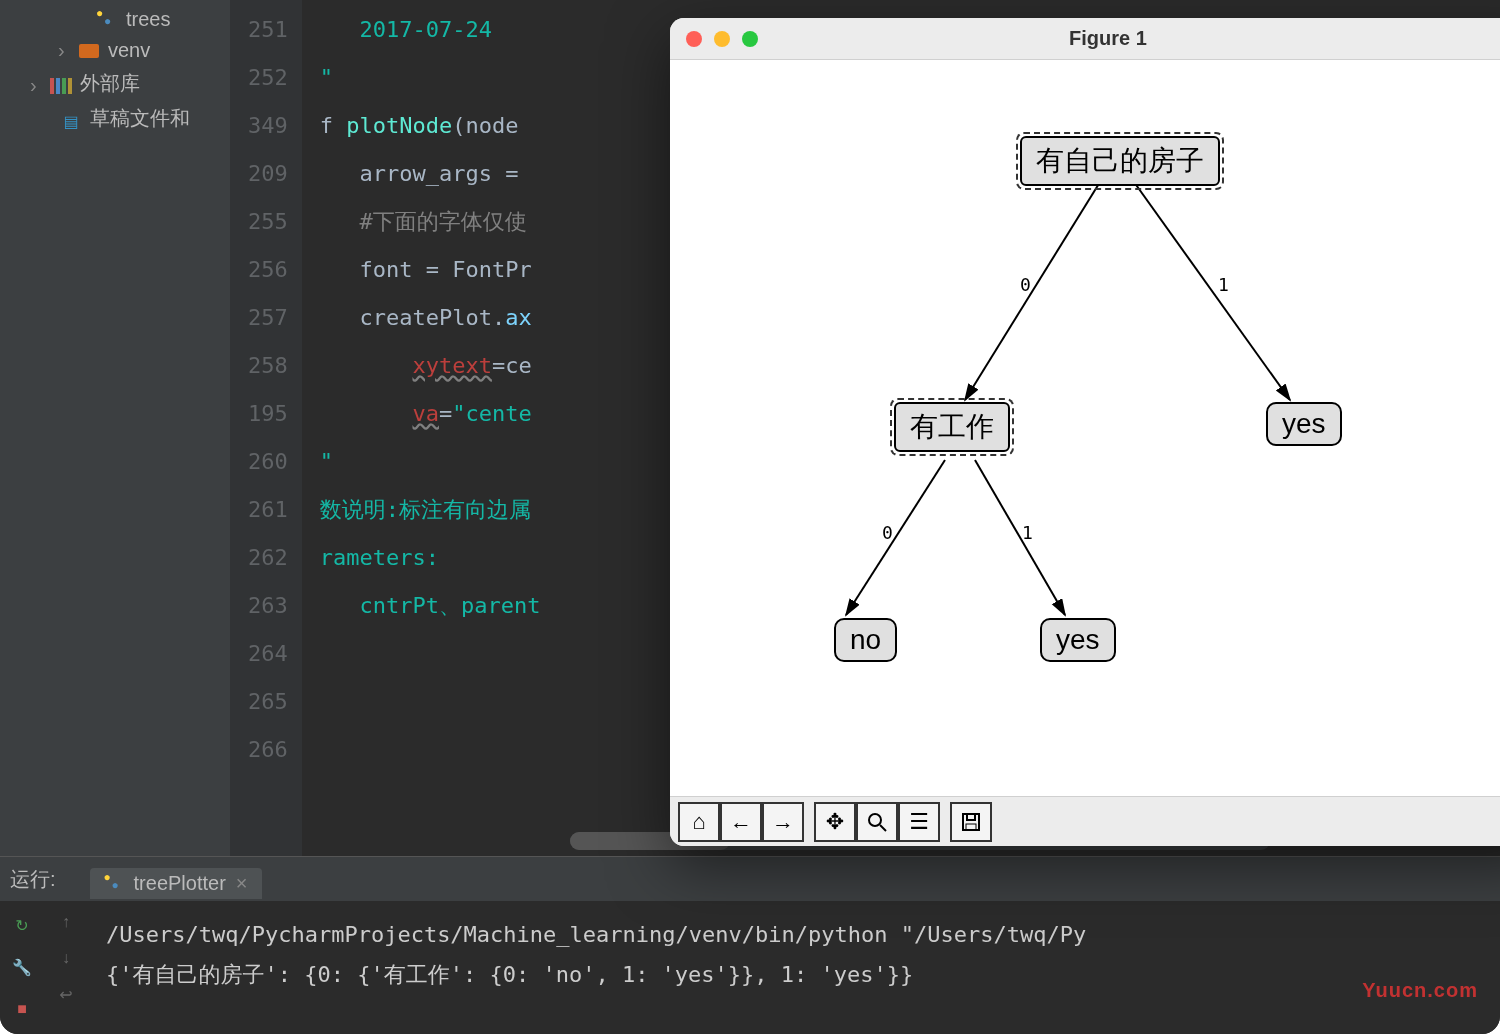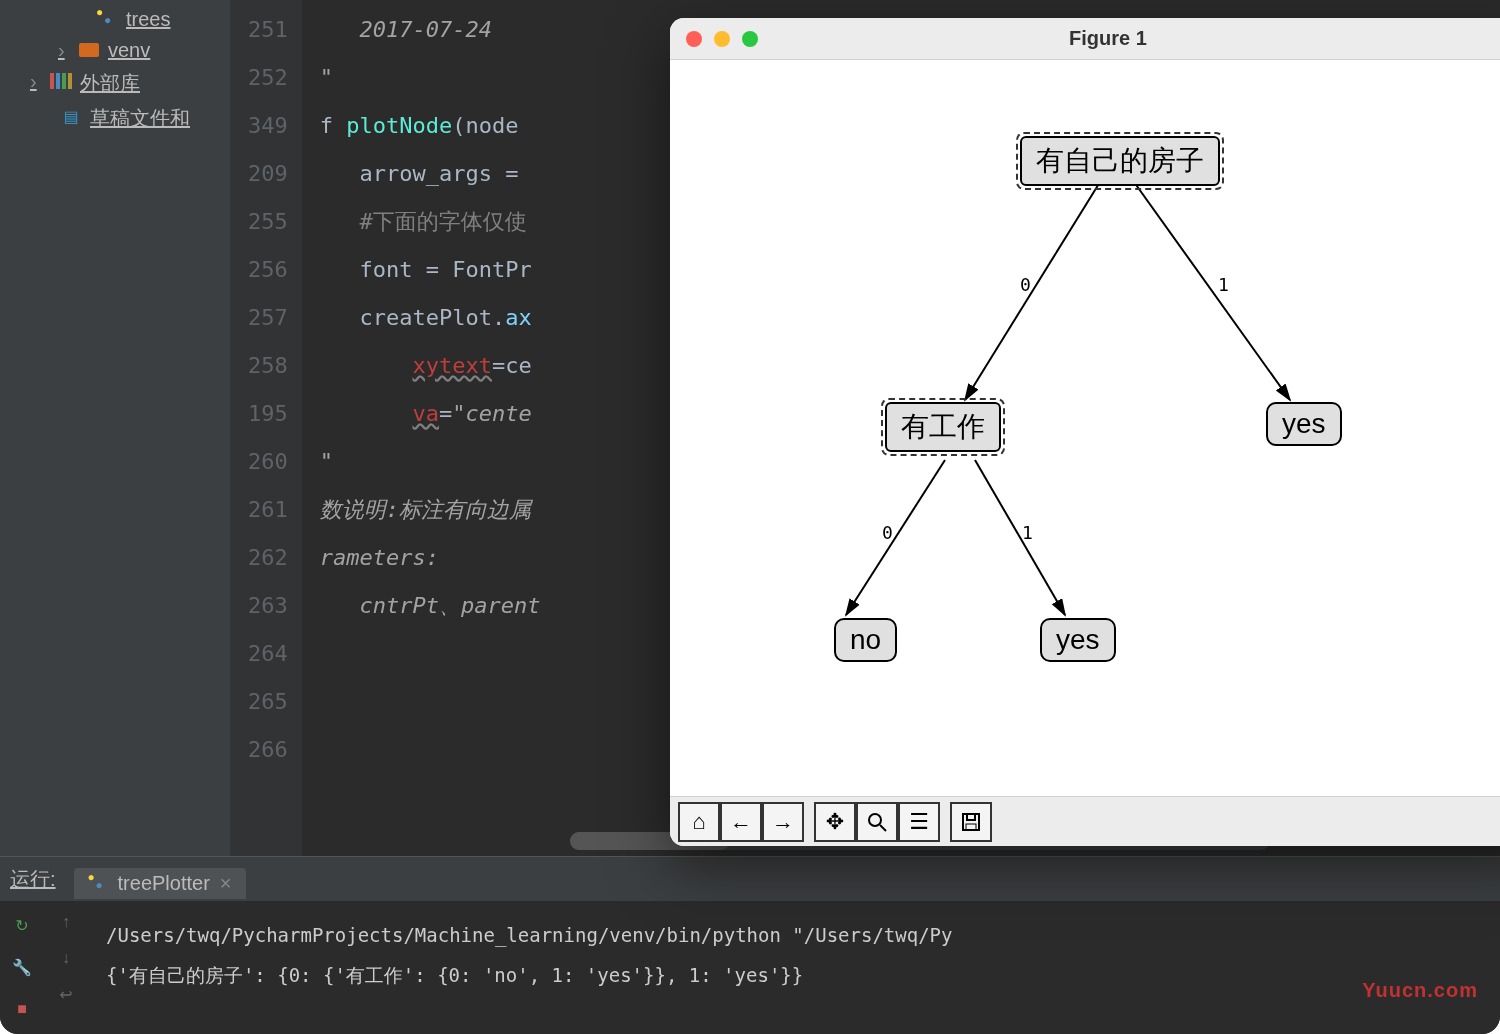--- a/index.html
+++ b/index.html
@@ -1,46 +1,46 @@
 <!DOCTYPE html>
 <html><head>
 <meta charset="utf-8">
 <style>
 * { margin:0; padding:0; box-sizing:border-box; }
 body { font-family: "Helvetica Neue", Arial, sans-serif; background:#fff; width:1500px; height:1034px; overflow:hidden; position:relative; }
 .ide { position:absolute; left:0; top:0; width:1500px; height:1034px; background:#2b2b2b; display:flex; flex-direction:column; border-radius:0 0 18px 18px; overflow:hidden; }
 .ide-main { display:flex; flex:1; overflow:hidden; }
 .sidebar { width:230px; background:#3c3f41; color:#bbb; font-size:20px; padding-top:4px; }
-.sidebar .item { display:flex; align-items:flex-start; padding:4px 0 4px 24px; cursor:pointer;text-decoration:underline; }
+.sidebar .item { display:flex; align-items:flex-end; padding:4px 0 4px 24px; cursor:pointer; }
 .sidebar .item.deep { padding-left:96px; }
 .sidebar .item.mid { padding-left:58px; }
 .sidebar .chev { width:14px; display:inline-block; color:#888; margin-right:6px; }
 .sidebar .icon { width:22px; height:22px; margin-right:8px; display:inline-flex; align-items:center; justify-content:center; font-size:16px; }
 .folder-ico { background:#d2691e; width:20px; height:14px; border-radius:2px; }
 .py-ico { color:#4b8bbe; font-weight:bold; position:relative; }
 .py-ico::before{content:"●";color:#ffd43b;position:absolute;left:0;top:-3px;font-size:12px;}
 .py-ico::after{content:"●";color:#4b8bbe;position:absolute;left:8px;top:5px;font-size:12px;}
 .lib-ico { display:flex; gap:2px; }
 .lib-ico span{width:4px;height:16px;}
 .editor { flex:1; display:flex; background:#2b2b2b; font-family:"Menlo","Consolas",monospace; font-size:22px; position:relative; }
 .gutter { background:#313335; color:#606366; text-align:right; padding:6px 14px 0 18px; user-select:none; line-height:48px; }
-.code { flex:1; padding:6px 0 0 18px; line-height:48px; color:#a9b7c6; white-space:pre; overflow:hidden; position:relative; } .code .c-str{color:#a3a3a3;font-style:italic;} .code .c-cmt{color:#808080;} .code .c-fn{color:#5eead4;} .code .c-prm{color:#7dd3fc;} .code .c-err{color:#bc3f3c;text-decoration:wavy underline #808080;}
+.code { flex:1; padding:6px 0 0 18px; line-height:48px; color:#a9b7c6; white-space:pre; overflow:hidden; position:relative; } .code .c-str{color:#14b8a6;} .code .c-cmt{color:#808080;} .code .c-fn{color:#5eead4;} .code .c-prm{color:#7dd3fc;} .code .c-err{color:#bc3f3c;text-decoration:wavy underline #808080;}
 .fold { position:absolute; left:-32px; width:20px; text-align:center; color:#606366; font-size:16px; }
 .hscroll { position:absolute; bottom:6px; left:340px; width:700px; height:18px; background:#3c3f41; border-radius:9px; }
 .hscroll .thumb { background:#555; width:160px; height:100%; border-radius:9px; }
 .run-panel { background:#2b2b2b; border-top:1px solid #555; }
 .run-tabbar { display:flex; align-items:center; background:#3c3f41; height:44px; padding-left:10px; font-size:20px; color:#bbb; }
-.run-tabbar .label { margin-right:18px;text-decoration:underline; }
+.run-tabbar .label { margin-right:34px; }
 .run-tab { display:flex; align-items:center; background:#4e5254; padding:4px 14px; border-radius:4px 4px 0 0; margin-top:8px; }
 .run-tab .close{margin-left:10px;color:#888;}
 .run-body { display:flex; }
 .run-tools { width:44px; display:flex; flex-direction:column; align-items:center; padding-top:12px; gap:18px; }
 .run-tools .tool{width:24px;height:24px;display:flex;align-items:center;justify-content:center;color:#888;cursor:pointer;}
 .run-arrows { width:44px; display:flex; flex-direction:column; align-items:center; padding-top:12px; gap:18px; color:#666; }
-.console { flex:1; font-family:"Menlo","Consolas",monospace; font-size:19px; color:#ccc; padding:14px 0 39px 18px; line-height:40px; white-space:pre; }
+.console { flex:1; font-family:"Menlo","Consolas",monospace; font-size:22px; color:#ccc; padding:14px 0 39px 18px; line-height:40px; white-space:pre; }
 .figure-window { position:absolute; left:670px; top:18px; width:876px; height:828px; background:#ececec; border-radius:14px; box-shadow:0 20px 60px rgba(0,0,0,.5); overflow:hidden; display:flex; flex-direction:column; }
 .fig-titlebar { height:42px; display:flex; align-items:center; position:relative; background:#ececec; border-bottom:1px solid #d0d0d0; }
 .traffic { position:absolute; left:16px; display:flex; gap:12px; }
 .traffic span{width:16px;height:16px;border-radius:50%;}
 .tl-r{background:#ff5f57;} .tl-y{background:#febc2e;} .tl-g{background:#28c840;}
 .fig-title { width:100%; text-align:center; font-weight:600; font-size:20px; color:#333; }
 .fig-canvas { flex:1; background:#fff; position:relative; }
 .fig-toolbar { height:50px; background:#ececec; border-top:1px solid #d0d0d0; display:flex; align-items:center; padding-left:8px; gap:0; }
 .fig-toolbar .grp { display:flex; gap:0; margin-right:10px; }
 .fig-toolbar button { width:42px; height:40px; background:#f4f4f4; border:2px solid #333; display:flex; align-items:center; justify-content:center; font-size:22px; cursor:pointer; color:#000; }
@@ -149,21 +149,21 @@
           <marker id="ah" markerWidth="10" markerHeight="10" refX="8" refY="3" orient="auto">
             <path d="M0,0 L0,6 L9,3 z" fill="#000"></path>
           </marker>
         </defs>
       <line x1="430" y1="122" x2="295" y2="340" stroke="#000" stroke-width="2" marker-end="url(#ah)"></line>
       <line x1="464" y1="122" x2="620" y2="340" stroke="#000" stroke-width="2" marker-end="url(#ah)"></line>
       <line x1="275" y1="400" x2="176" y2="555" stroke="#000" stroke-width="2" marker-end="url(#ah)"></line>
       <line x1="305" y1="400" x2="395" y2="555" stroke="#000" stroke-width="2" marker-end="url(#ah)"></line>
     </svg>
     <div class="tree-node decision" style="left:350px;top:76px">有自己的房子</div>
-    <div class="tree-node decision" style="left:215px;top:342px">有工作</div>
+    <div class="tree-node decision" style="left:224px;top:342px">有工作</div>
     <div class="tree-node leaf" style="left:596px;top:342px">yes</div>
     <div class="tree-node leaf" style="left:164px;top:558px">no</div>
     <div class="tree-node leaf" style="left:370px;top:558px">yes</div>
     <span class="edge-label" style="left:350px;top:214px">0</span>
     <span class="edge-label" style="left:548px;top:214px">1</span>
     <span class="edge-label" style="left:212px;top:462px">0</span>
     <span class="edge-label" style="left:352px;top:462px">1</span>
   </div>
   <div class="fig-toolbar">
     <div class="grp">

